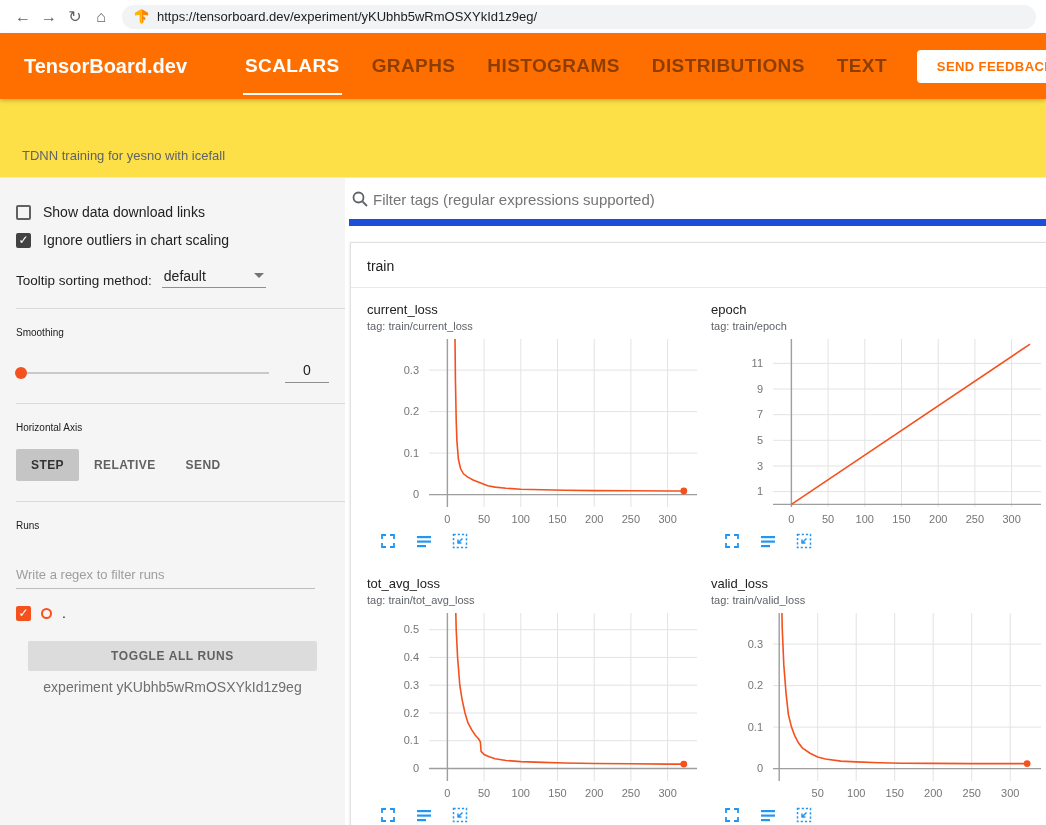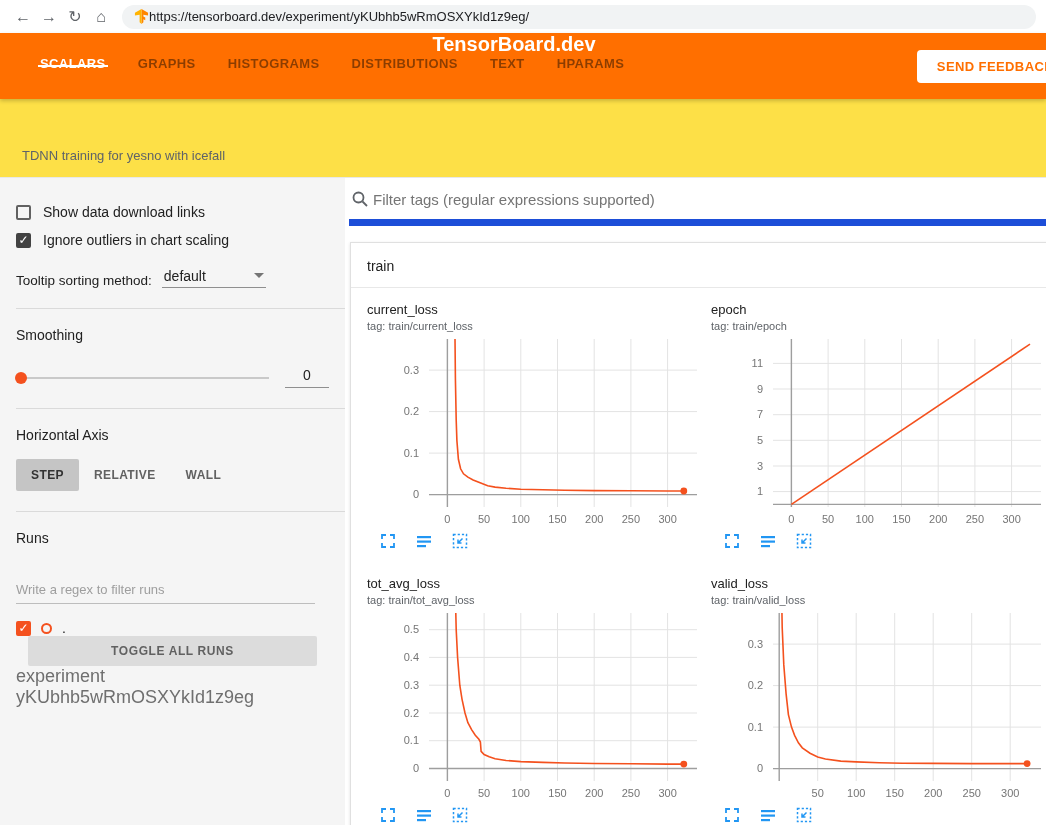--- a/index.html
+++ b/index.html
@@ -4,29 +4,29 @@
 <style>
   * { margin:0; padding:0; box-sizing:border-box; }
   html,body { width:1046px; height:825px; overflow:hidden; background:#fff;
               font-family:"Liberation Sans", sans-serif; position:relative; }
 
   
   .browser-bar { height:33px; display:flex; align-items:center; background:#fff; padding:0 10px; }
   .nav-icon { width:26px; height:26px; display:flex; align-items:center; justify-content:center;
               font-size:16px; color:#5f6368; cursor:pointer; border-radius:50%; }
   .omnibox { flex:1; height:24px; background:#f1f3f4; border-radius:12px; display:flex;
-             align-items:center; padding:0 12px; gap:0; margin-left:8px; cursor:text; }
+             align-items:center; padding:0 12px; gap:8px; margin-left:8px; cursor:text; }
   .omnibox .url { font-size:13px; color:#202124; white-space:nowrap; }
 
   
   .app-header { height:66px; background:#ff6f00; display:flex; align-items:stretch;
-                padding:0 0 0 24px; position:relative; box-shadow:0 2px 4px rgba(0,0,0,0.2); z-index:5;flex-direction:column; }
+                padding:0 0 0 24px; position:relative; box-shadow:0 2px 4px rgba(0,0,0,0.2); z-index:5; }
   .brand { color:#fff; font-size:20px; font-weight:bold; align-self:center; margin-right:42px; white-space:nowrap; }
   .tabs { display:flex; }
-  .tab { display:flex; align-items:center; padding:0 16px; font-size:13px; font-weight:bold;
+  .tab { display:flex; align-items:center; padding:0 16px; font-size:19px; font-weight:bold;
          letter-spacing:0.4px; color:rgba(0,0,0,0.45); position:relative; cursor:pointer; white-space:nowrap; }
   .tab.active { color:#fff; }
   .tab.active::after { content:""; position:absolute; left:14px; right:14px; bottom:4px; height:2px; background:#fff; }
   .feedback-btn { position:absolute; right:-28px; top:17px; background:#fff; color:#ff6f00;
                   font-size:13px; font-weight:bold; letter-spacing:0.4px; padding:9px 20px;
                   border-radius:4px; cursor:pointer; white-space:nowrap; }
 
   
   .subheader { height:78px; background:#fde047; display:flex; align-items:flex-end; padding:0 0 14px 22px; }
   .subheader .desc { font-size:13px; color:#5f6368; }
@@ -44,41 +44,41 @@
   .cb.checked::after { content:"✓"; color:#fff; font-size:12px; line-height:1; }
   .cb.orange { background:#f4511e; border-color:#f4511e; }
   .cb.orange::after { content:"✓"; color:#fff; font-size:12px; line-height:1; }
   .tooltip-row { display:flex; align-items:flex-end; gap:10px; margin-top:20px; font-size:13.5px; }
   .select-box { position:relative; width:104px; border-bottom:1px solid #8f8f8f; padding:0 18px 3px 2px;
                 font-size:14px; color:#212121; cursor:pointer; }
   .select-caret { position:absolute; right:2px; top:5px; width:0; height:0;
                   border-left:5px solid transparent; border-right:5px solid transparent;
                   border-top:5px solid #757575; }
   .divider { height:1px; background:#dadada; margin:20px -16px 18px 0; }
-  .section-label { font-size:14px; color:#212121; }
+  .section-label { font-size:10px; color:#212121; }
   .slider-row { display:flex; align-items:center; gap:16px; margin-top:24px; }
   .slider { position:relative; flex:1; height:2px; background:#c9c9c9; cursor:pointer; }
   .slider-thumb { position:absolute; left:-1px; top:-5px; width:12px; height:12px; border-radius:50%; background:#f4511e; }
   .slider-value { width:44px; text-align:center; font-size:14px; color:#212121;
                   border-bottom:1px solid #8f8f8f; padding-bottom:4px; cursor:text; }
   .axis-btns { display:flex; margin-top:16px; }
   .axis-btn { padding:9px 15px; font-size:12px; font-weight:bold; letter-spacing:0.4px;
               color:#616161; border-radius:2px; cursor:pointer; }
   .axis-btn.selected { background:#c5c5c5; color:#333; }
   .runs-input { display:block; width:calc(100% - 14px); background:transparent; border:none;
                 border-bottom:1px solid #bdbdbd; font-size:13px; padding:8px 0 6px 0; margin-top:28px;
                 font-family:"Liberation Sans",sans-serif; color:#212121; outline:none; }
   .runs-input::placeholder { color:#9e9e9e; }
   .run-row { display:flex; align-items:center; gap:10px; margin-top:16px; }
   .run-circle { width:11px; height:11px; border:2px solid #f4511e; border-radius:50%; flex-shrink:0; }
   .run-label { font-size:14px; color:#212121; }
-  .toggle-btn { margin:0 0 0 12px; width:calc(100% - 24px); height:30px; background:#dcdcdc;
+  .toggle-btn { margin:20px 0 0 12px; width:calc(100% - 24px); height:30px; background:#dcdcdc;
                 color:#616161; font-size:12px; font-weight:bold; letter-spacing:0.6px; text-align:center;
                 line-height:30px; border-radius:2px; cursor:pointer; }
-  .exp-note { margin-top:0; font-size:18px; color:#6f6f6f; }
+  .exp-note { margin-top:8px; font-size:14px; color:#6f6f6f;text-align:center; }
 
   
   .main { flex:1; overflow:hidden; padding-left:4px; background:#fff; }
   .filter-row { display:flex; align-items:center; gap:4px; padding:12px 0 11px 2px;
                 border-bottom:7px solid #1d4ed8; }
   .filter-input { flex:1; border:none; outline:none; font-size:15px; color:#424242;
                   font-family:"Liberation Sans",sans-serif; background:transparent; }
   .filter-input::placeholder { color:#757575; }
   .card { margin:16px -12px 0 1px; background:#fff; border:1px solid #e0e0e0;
           box-shadow:0 1px 3px rgba(0,0,0,0.12); }
@@ -159,21 +159,21 @@
       </div>
       <div class="slider-value">0</div>
     </div>
 
     <div class="divider"></div>
 
     <div class="section-label">Horizontal Axis</div>
     <div class="axis-btns">
       <span class="axis-btn selected">STEP</span>
       <span class="axis-btn">RELATIVE</span>
-      <span class="axis-btn">WALL</span>
+      <span class="axis-btn">SEND</span>
     </div>
 
     <div class="divider"></div>
 
     <div class="section-label">Runs</div>
     <input class="runs-input" placeholder="Write a regex to filter runs" style="">
 
     <div class="run-row">
       <span class="cb orange"></span>
       <span class="run-circle"></span>

